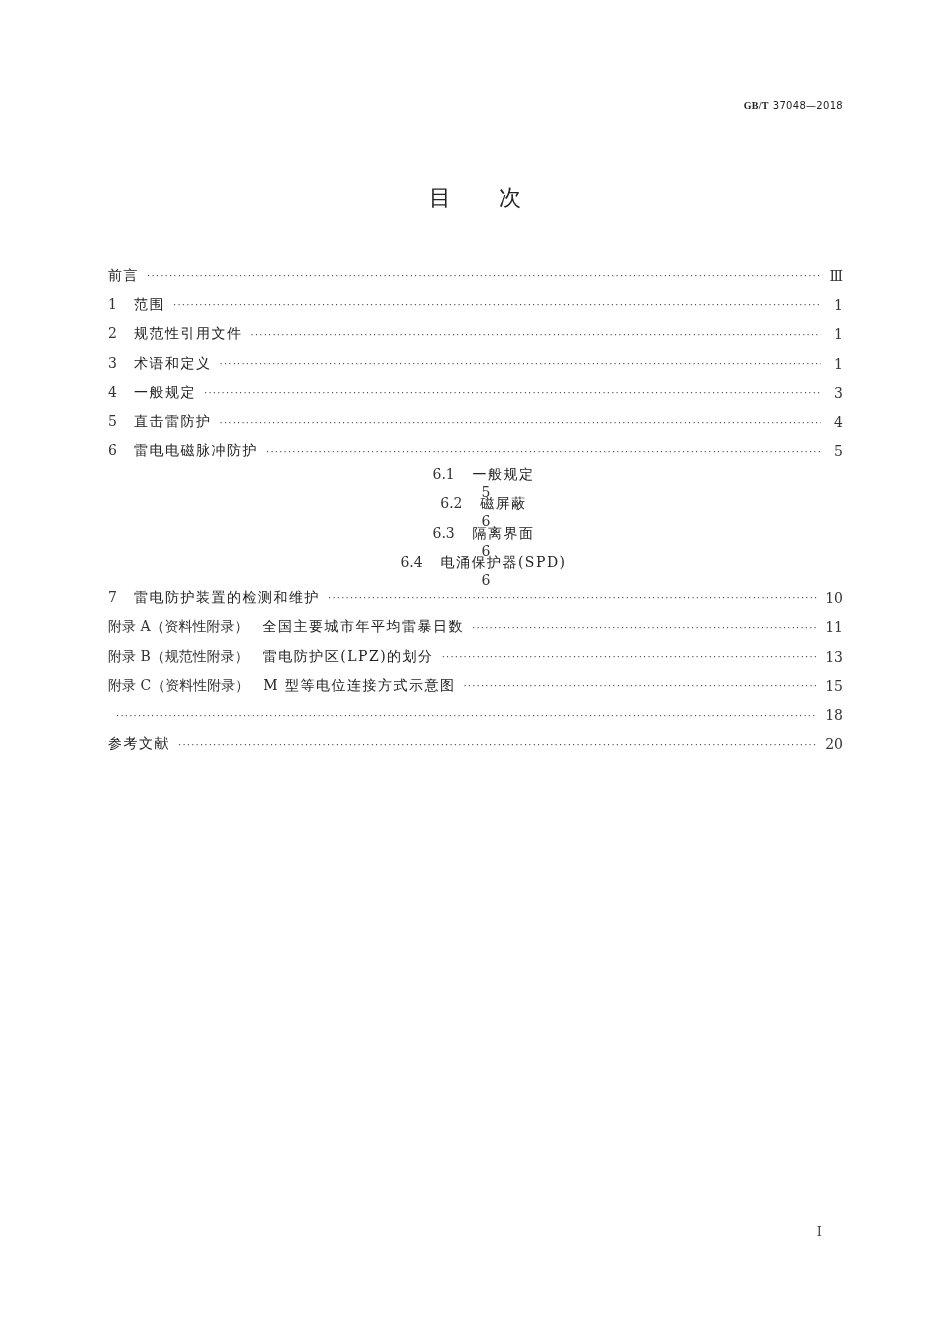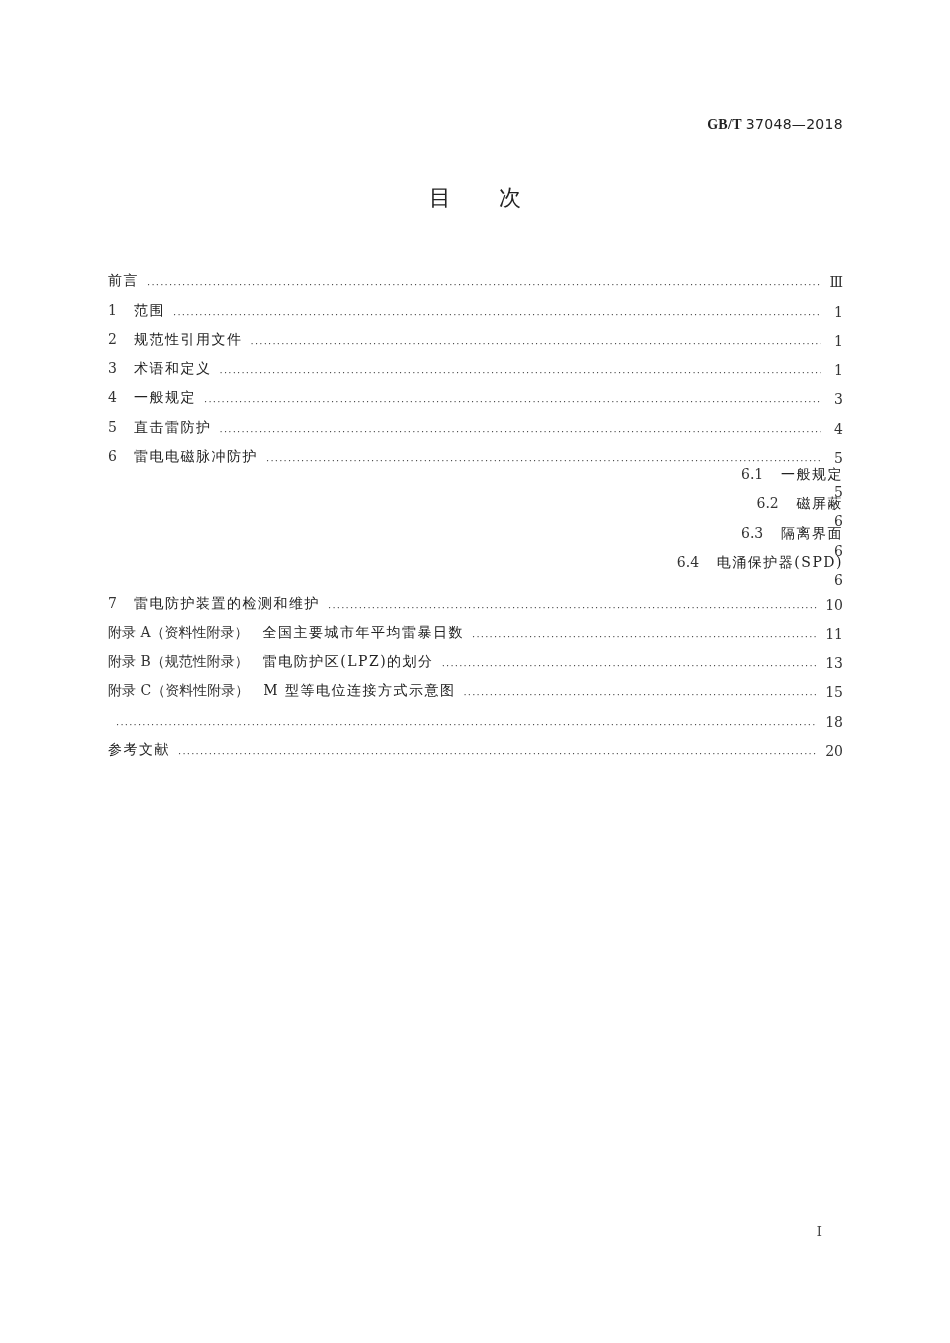--- a/index.html
+++ b/index.html
@@ -1,24 +1,24 @@
 <!DOCTYPE html>
 <html><head>
 <meta charset="utf-8">
 <style>
   html, body { margin: 0; padding: 0; background: #ffffff; }
   body { width: 950px; height: 1343px; position: relative; overflow: hidden;
          font-family: "DejaVu Serif", "Liberation Serif", serif; color: #222; }
-  .std-no { position: absolute; right: 107px; top: 116px; font-size: 14px; letter-spacing: 0.3px; }
+  .std-no { position: absolute; right: 107px; top: 100px; font-size: 10px; letter-spacing: 0.3px; }
   .std-no .prefix { font-weight: bold; font-family: "Liberation Serif", serif; }
   .std-no .num { font-family: "DejaVu Sans", sans-serif; margin-left: 4px; }
   .title { position: absolute; top: 183px; left: 0; width: 950px; text-align: center;
            font-size: 22px; font-family: "DejaVu Sans", sans-serif; letter-spacing: 48px; padding-left: 48px; box-sizing: border-box; }
   .toc { position: absolute; left: 108px; top: 261px; width: 735px; }
-  .row { display: flex; align-items: flex-end; height: 29.3px; font-size: 14px; white-space: nowrap; }
+  .row { display: flex; align-items: center; height: 29.3px; font-size: 14px; white-space: nowrap; }
   .row.sub { padding-left: 16px; flex-direction: column; }
   .lbl { display: inline-flex; }
   .lbl .no { display: inline-block; min-width: 26px; color: #333; }
   .row.sub .lbl .no { min-width: 40px; }
   .lbl .app { margin-right: 14px; }
   .lbl .txt { letter-spacing: 1.5px; }
   .dots { flex: 1; margin: 0 8px 0 8px; overflow: hidden; color: #333; letter-spacing: 1.2px; font-size: 10px; }
   .dots::before { content: "··························································································································································································································································"; }
   .pg { min-width: 14px; text-align: right; color: #333; }
   .footer-pg { position: absolute; right: 128px; top: 1224px; font-size: 13px; color: #444; }

